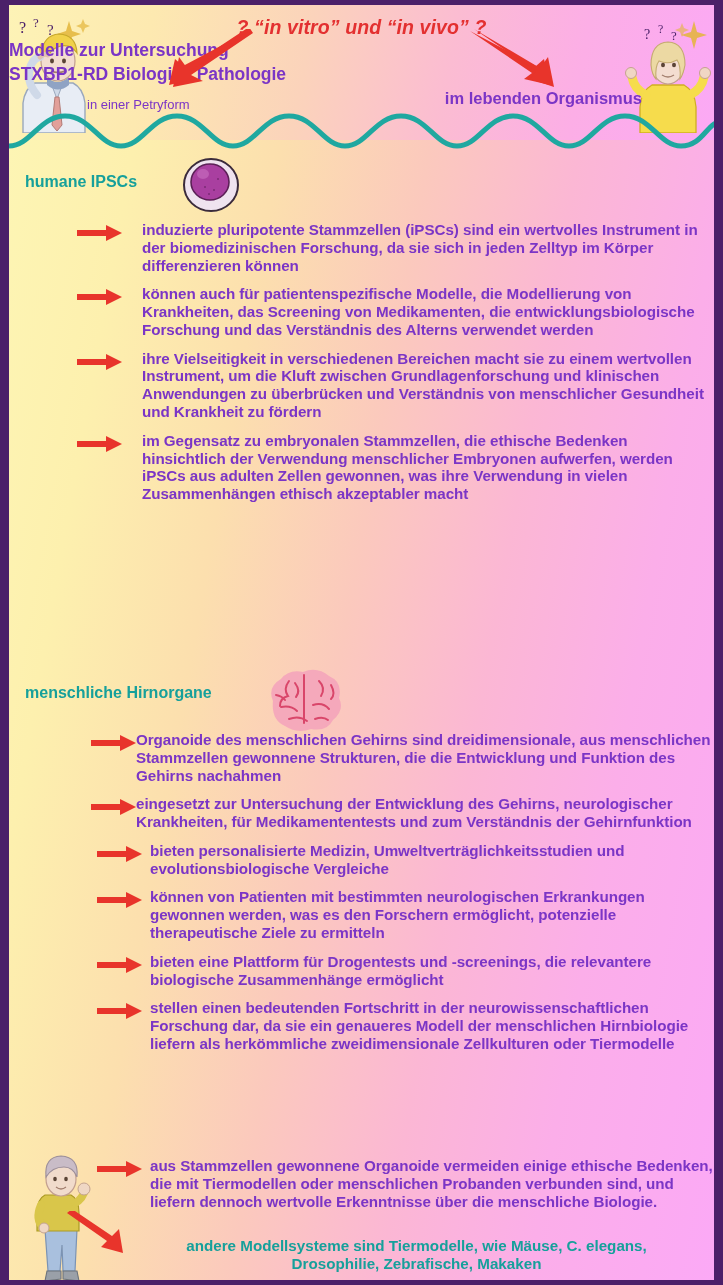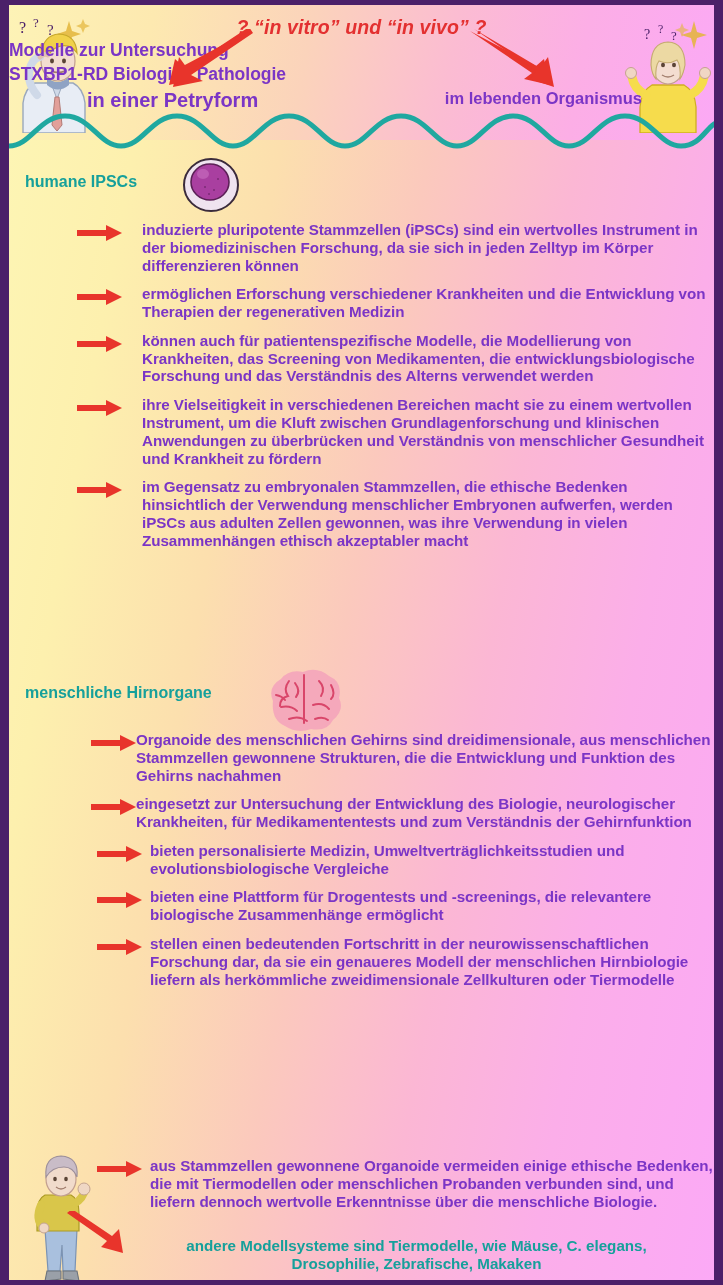--- a/index.html
+++ b/index.html
@@ -71,23 +71,23 @@
     left: 0; right: 0;
     top: 59px;
     text-align: left;
     font-size: 17.5px;
     font-weight: bold;
     color: #7b35c6;
   }
   .hdr-left-label {
     position: absolute;
     left: 78px;
-    top: 84px;
-    font-size: 20px;
-    font-weight: bold;
+    top: 92px;
+    font-size: 13px;
+    font-weight: normal;
     color: #7b35c6;
   }
   .hdr-right-label {
     position: absolute;
     right: 72px;
     top: 84px;
     font-size: 16.5px;
     font-weight: bold;
     color: #7b35c6;
   }
@@ -303,26 +303,20 @@
 
   <div class="bullets bullets-ipsc">
 
     <div class="bullet ind-a">
       <svg class="arrow" viewBox="0 0 45 16" height="16">
           <path d="M0 5h29V0l16 8-16 8v-5H0z" fill="#e8342b"></path>
         </svg>
       <div class="btext">induzierte pluripotente Stammzellen (iPSCs) sind ein wertvolles Instrument in der biomedizinischen Forschung, da sie sich in jeden Zelltyp im Körper differenzieren können</div>
     </div>
 
-    <div class="bullet ind-a">
-      <svg class="arrow" viewBox="0 0 45 16" height="16">
-          <path d="M0 5h29V0l16 8-16 8v-5H0z" fill="#e8342b"></path>
-        </svg>
-      <div class="btext">ermöglichen Erforschung verschiedener Krankheiten und die Entwicklung von Therapien der regenerativen Medizin</div>
-    </div>
 
     <div class="bullet ind-a">
       <svg class="arrow" viewBox="0 0 45 16" height="16">
           <path d="M0 5h29V0l16 8-16 8v-5H0z" fill="#e8342b"></path>
         </svg>
       <div class="btext">können auch für patientenspezifische Modelle, die Modellierung von Krankheiten, das Screening von Medikamenten, die entwicklungsbiologische Forschung und das Verständnis des Alterns verwendet werden</div>
     </div>
 
     <div class="bullet ind-a">
       <svg class="arrow" viewBox="0 0 45 16" height="16">
@@ -363,30 +357,36 @@
       <svg class="arrow" viewBox="0 0 45 16" height="16">
           <path d="M0 5h29V0l16 8-16 8v-5H0z" fill="#e8342b"></path>
         </svg>
       <div class="btext">Organoide des menschlichen Gehirns sind dreidimensionale, aus menschlichen Stammzellen gewonnene Strukturen, die die Entwicklung und Funktion des Gehirns nachahmen</div>
     </div>
 
     <div class="bullet ind-b">
       <svg class="arrow" viewBox="0 0 45 16" height="16">
           <path d="M0 5h29V0l16 8-16 8v-5H0z" fill="#e8342b"></path>
         </svg>
-      <div class="btext">eingesetzt zur Untersuchung der Entwicklung des Biologie, neurologischer Krankheiten, für Medikamententests und zum Verständnis der Gehirnfunktion</div>
+      <div class="btext">eingesetzt zur Untersuchung der Entwicklung des Gehirns, neurologischer Krankheiten, für Medikamententests und zum Verständnis der Gehirnfunktion</div>
     </div>
 
     <div class="bullet ind-c">
       <svg class="arrow" viewBox="0 0 45 16" height="16">
           <path d="M0 5h29V0l16 8-16 8v-5H0z" fill="#e8342b"></path>
         </svg>
       <div class="btext">bieten personalisierte Medizin, Umweltverträglichkeitsstudien und evolutionsbiologische Vergleiche</div>
     </div>
 
+    <div class="bullet ind-c">
+      <svg class="arrow" viewBox="0 0 45 16" height="16">
+          <path d="M0 5h29V0l16 8-16 8v-5H0z" fill="#e8342b"></path>
+        </svg>
+      <div class="btext">können von Patienten mit bestimmten neurologischen Erkrankungen gewonnen werden, was es den Forschern ermöglicht, potenzielle therapeutische Ziele zu ermitteln</div>
+    </div>
 
     <div class="bullet ind-c">
       <svg class="arrow" viewBox="0 0 45 16" height="16">
           <path d="M0 5h29V0l16 8-16 8v-5H0z" fill="#e8342b"></path>
         </svg>
       <div class="btext">bieten eine Plattform für Drogentests und -screenings, die relevantere biologische Zusammenhänge ermöglicht</div>
     </div>
 
     <div class="bullet ind-c">
       <svg class="arrow" viewBox="0 0 45 16" height="16">

